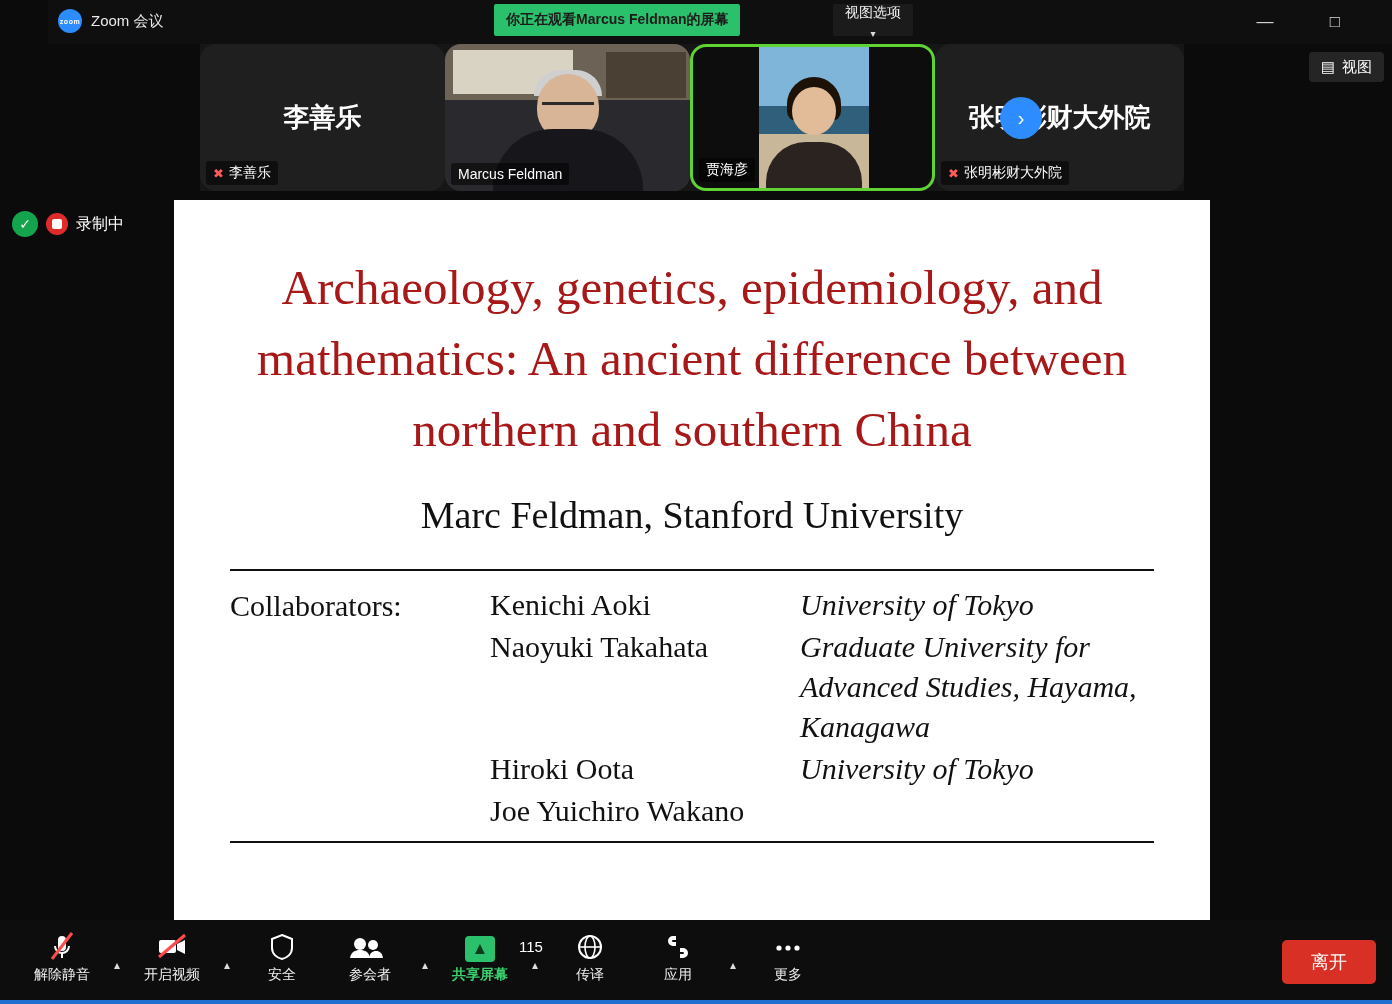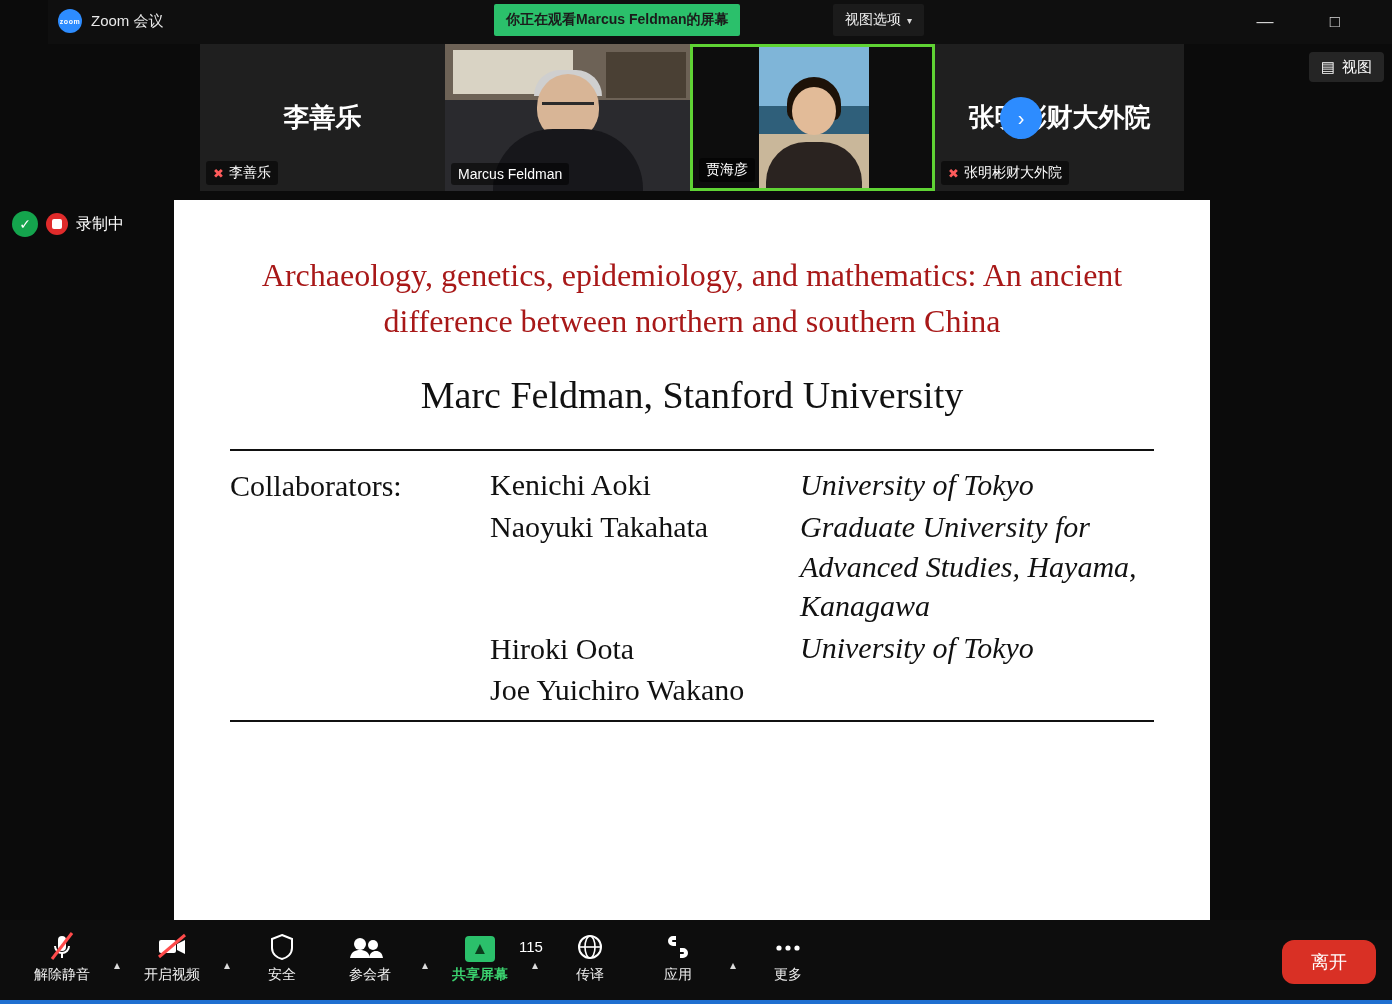--- a/index.html
+++ b/index.html
@@ -24,35 +24,35 @@
   }
   .tb-title { font-size: 15px; color: #e9e9e9; }
   .sharing-banner {
     position: absolute; left: 446px; top: 4px; height: 32px; padding: 0 12px;
     background: #2bc06b; color: #1b1b1b; font-size: 14px; font-weight: bold;
     display: flex; align-items: center; border-radius: 2px;
   }
   .view-options {
     position: absolute; left: 785px; top: 4px; height: 32px; padding: 0 12px;
     background: #1b1b1b; color: #f0f0f0; font-size: 14px;
-    display: flex; align-items: center; gap: 6px; border-radius: 2px;
+    display: flex; align-items: center; gap: 6px; border-radius: 2px; flex-direction: column;
   }
   .caret-down { display: inline-block; font-size: 10px; opacity: .9; }
   .win-btns { position: absolute; right: 0; top: 0; height: 44px; display: flex; }
   .win-btn {
     width: 70px; height: 44px; display: flex; align-items: center; justify-content: center;
     color: #d8d8d8; font-size: 17px;
   }
 
   
   .filmstrip {
     position: absolute; left: 200px; top: 44px; width: 984px; height: 147px;
     background: #161616; display: flex;
   }
-  .tile { position: relative; height: 147px; overflow: hidden; }
+  .tile { position: relative; height: 147px; overflow: hidden; border-radius: 16px; }
   .tile-name {
     position: absolute; left: 6px; bottom: 6px; max-width: 94%;
     background: rgba(0,0,0,.55); color: #fff; font-size: 14px;
     padding: 3px 7px; border-radius: 3px; display: flex; align-items: center; gap: 5px;
     white-space: nowrap; overflow: hidden;
   }
   .mic-off { color: #ff5c5c; font-size: 13px; }
   .tile-center-name {
     position: absolute; inset: 0; display: flex; align-items: center; justify-content: center;
     color: #fff; font-size: 26px; font-weight: bold;
@@ -114,21 +114,21 @@
   .rec-text { color: #fff; font-size: 16px; }
 
   
   .slide {
     position: absolute; left: 174px; top: 200px; width: 1036px; height: 720px;
     background: #fff; overflow: hidden;
     font-family: "Liberation Serif", serif; color: #111;
   }
   .slide-title {
     margin: 52px 40px 0; text-align: center; color: #a81818;
-    font-size: 32px; line-height: 1.45; font-weight: normal;
+    font-size: 49px; line-height: 1.45; font-weight: normal;
   }
   .slide-author { margin: 28px 0 0; text-align: center; font-size: 38px; }
   .rule { margin: 32px 56px 0; height: 2px; background: #111; }
   .collab { display: flex; margin: 14px 56px 0; font-size: 30px; }
   .collab-label { width: 260px; padding-top: 4px; }
   .collab-names { width: 310px; }
   .collab-affils { flex: 1; font-style: italic; }
   .collab-names div, .collab-affils div { line-height: 1.33; margin-bottom: 2px; }
   .rule2 { margin: 8px 56px 0; height: 2px; background: #111; }
 
@@ -143,21 +143,21 @@
     justify-content: flex-start; gap: 4px; font-size: 14px; color: #f0f0f0;
   }
   .tb-item .ic { height: 34px; display: flex; align-items: flex-end; justify-content: center; }
   .tb-item.share .lbl { color: #3bd16f; font-weight: bold; }
   .chev {
     width: 22px; height: 68px; display: flex; align-items: center; justify-content: center;
     font-size: 12px; color: #dcdcdc; padding-top: 6px;
   }
   .leave-btn {
     position: absolute; right: 16px; top: 20px; width: 94px; height: 44px;
-    background: #d93025; color: #fff; border-radius: 12px; font-size: 18px;
+    background: #d93025; color: #fff; border-radius: 5px; font-size: 18px;
     display: flex; align-items: center; justify-content: center;
   }
   .count-badge { font-size: 15px; color: #fff; }
   .green-arrow-box {
     width: 30px; height: 26px; background: #2bc06b; border-radius: 4px;
     display: flex; align-items: center; justify-content: center; color: #0b3d1d; font-size: 17px;
   }
   .bottom-line { position: absolute; left: 0; bottom: 0; width: 1392px; height: 4px; background: #1f6fd0; }
   svg { display: block; }
 </style>

